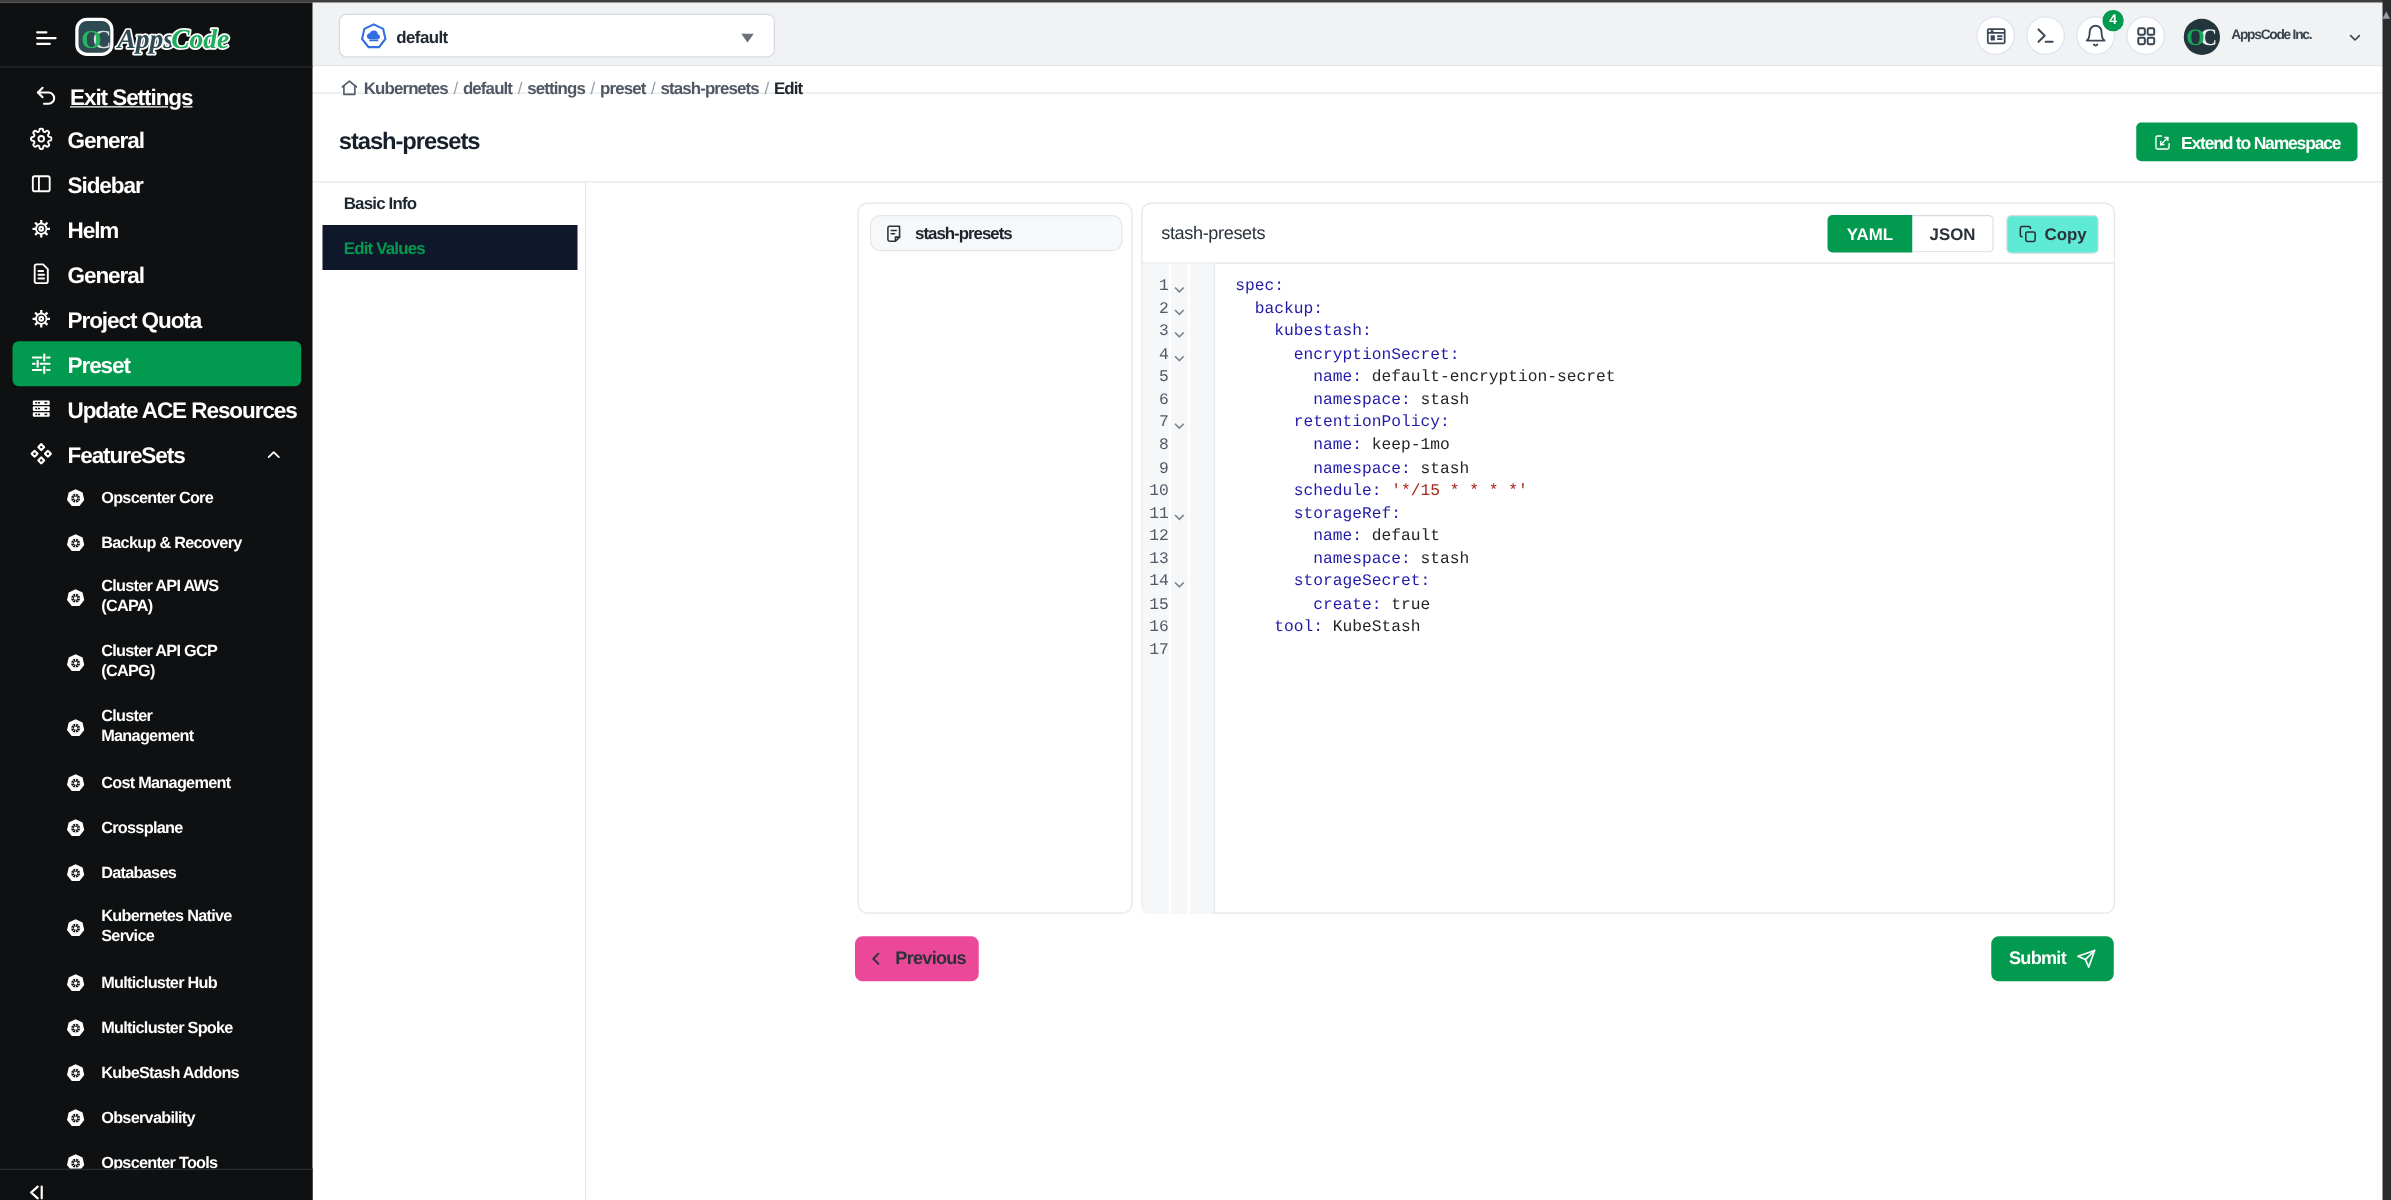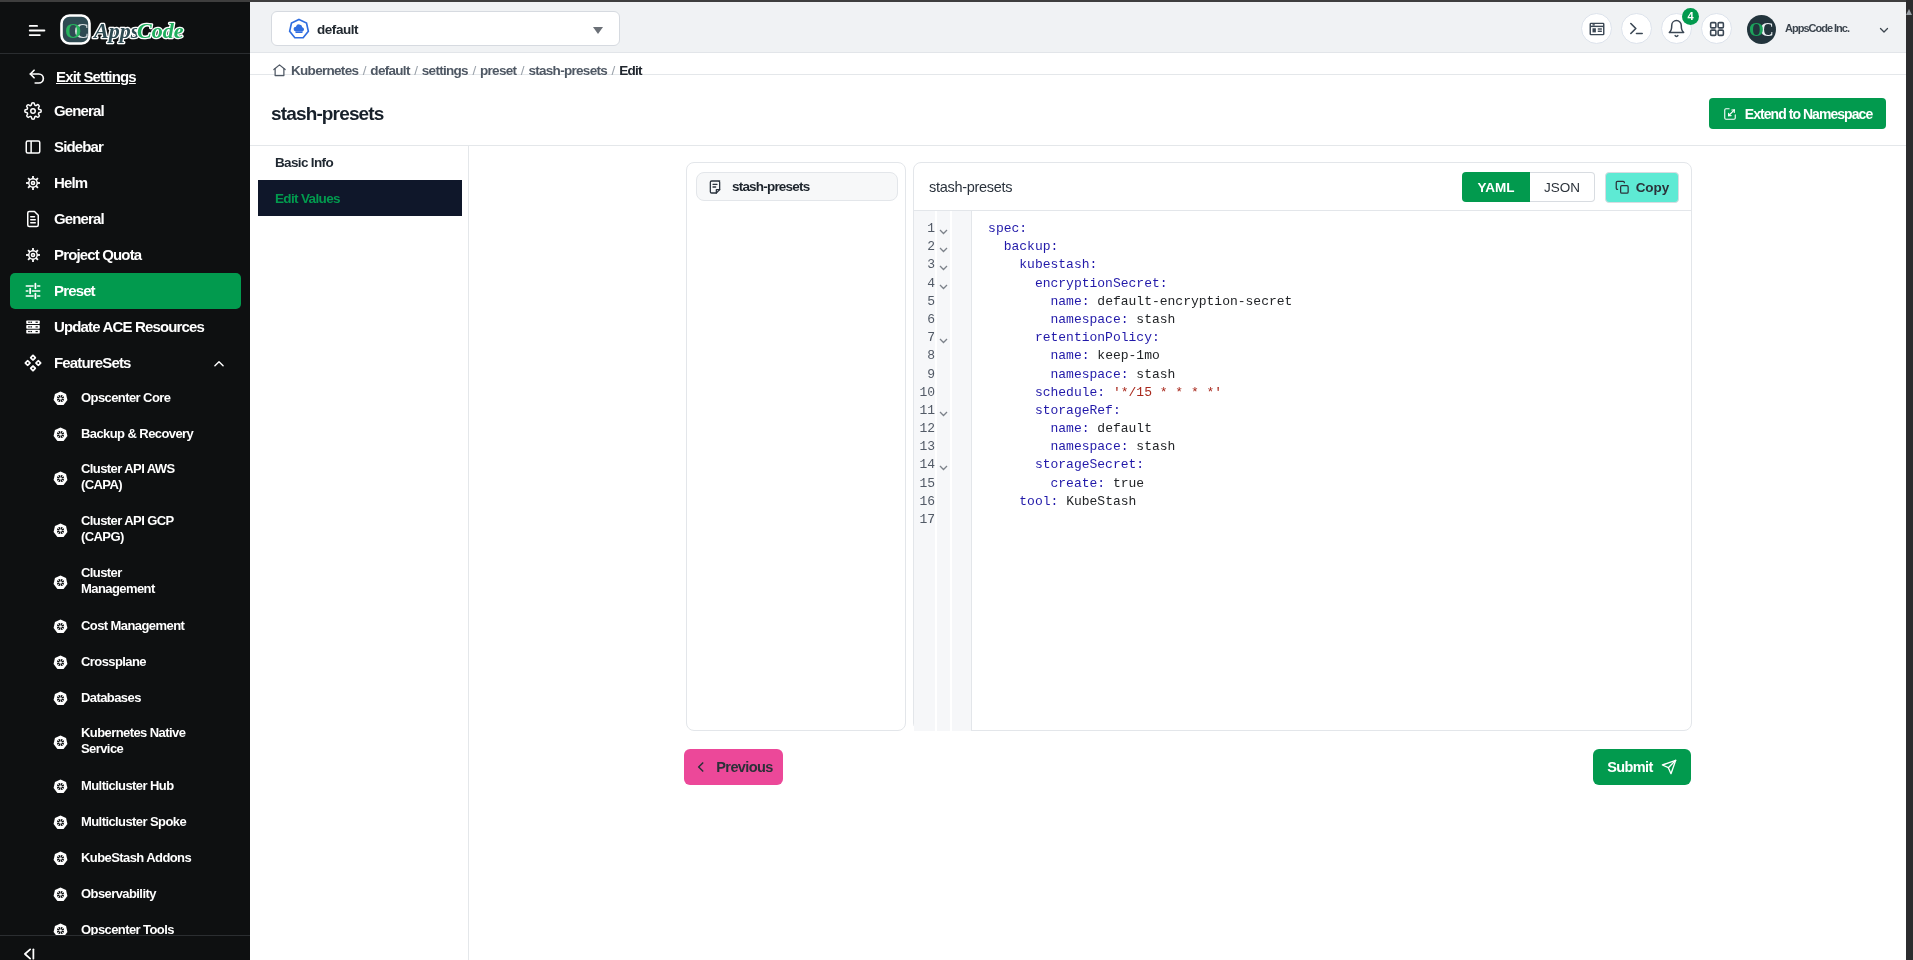--- a/index.html
+++ b/index.html
@@ -11,21 +11,21 @@
   #topstrip { left:0; top:0; width:1913px; height:2px; background:#3e3e3e; }
   
   #scrollbar { left:1906px; top:0; width:7px; height:960px; background:#2c2c2e; }
   #scrollbar .arrow { position:absolute; left:0px; top:9px; width:0; height:0;
     border-left:3.5px solid transparent; border-right:3.5px solid transparent;
     border-bottom:6px solid #9aa0a6; }
   
   #sidebar { left:0; top:2px; width:250px; height:958px; background:#0e1011; color:#fff; }
   #sb-sep { position:absolute; left:0; top:51px; width:250px; height:1px; background:#2a2d30; }
   .mi { position:absolute; left:24px; width:18px; height:18px; }
-  .mtext { position:absolute; left:54px; font-size:15px; letter-spacing:-0.85px; font-weight:700; color:#fff; white-space:nowrap; }
+  .mtext { position:absolute; left:54px; font-size:18px; letter-spacing:-0.85px; font-weight:700; color:#fff; white-space:nowrap; }
   #preset-active { position:absolute; left:10px; top:271px; width:231px; height:35.5px;
      background:#029a4e; border-radius:5px; }
   .smi { position:absolute; left:52px; width:17px; height:17px; }
   .smtext { position:absolute; left:81px; font-size:13px; letter-spacing:-0.58px; font-weight:700; color:#fff; line-height:16.5px; width:152px; }
   #sb-bottom { position:absolute; left:0; top:933px; width:250px; height:25px; background:#0e1011; border-top:1px solid #2b2e31; }
   
   #topbar { left:250px; top:2px; width:1656px; height:51px; background:#f0f2f4; border-bottom:1px solid #e2e5e9; }
   #select { position:absolute; left:21px; top:9px; width:349px; height:35px; background:#fff;
     border:1px solid #d6dae0; border-radius:6px; }
   #select .lbl { position:absolute; left:45px; top:10px; font-size:13.5px; letter-spacing:-0.45px; font-weight:700; color:#222930; }
@@ -63,21 +63,21 @@
     border:1px solid #e3e6ea; border-radius:8px; display:flex; align-items:center; padding-left:10px; gap:9px;
     font-size:13.5px; letter-spacing:-0.8px; font-weight:700; color:#1d242c; }
   #editorpanel { left:913px; top:162px; width:779px; height:569px; border:1px solid #e3e6ea; border-radius:8px; background:#fff; }
   #edheader { position:absolute; left:0; top:0; width:777px; height:48px; border-bottom:1px solid #e3e6ea; }
   #edtitle { position:absolute; left:15px; top:16px; font-size:14.5px; letter-spacing:-0.3px; color:#2a323c; }
   #yamlbtn { position:absolute; left:548px; top:9px; width:68px; height:30px; background:#029a4e;
     border-radius:4px 0 0 4px; color:#fff; font-size:13.5px; font-weight:700; display:flex;
     align-items:center; justify-content:center; }
   #jsonbtn { position:absolute; left:616px; top:9px; width:65px; height:30px; background:#fff;
     border:1px solid #d8dce1; border-left:none; border-radius:0 4px 4px 0; color:#2b323a; font-size:13.5px;
-    font-weight:400; display:flex; align-items:center; justify-content:center; }
+    font-weight:700; display:flex; align-items:center; justify-content:center; }
   #copybtn { position:absolute; left:691px; top:9px; width:74px; height:31px; background:#5eead4;
     border:1px solid #d8dce1; border-radius:4px; color:#2b323a; font-size:13.5px; font-weight:700;
     display:flex; align-items:center; justify-content:center; gap:6px; }
   
   #gutter { position:absolute; left:0; top:48px; width:58px; height:520px; background:#f6f7f9; border-right:1px solid #e3e6ea; }
   #gutter .gline1 { position:absolute; left:21px; top:0; width:2px; height:520px; background:#fff; }
   #gutter .gline2 { position:absolute; left:36px; top:0; width:2px; height:520px; background:#fff; }
   #linenums { position:absolute; left:0; top:57px; width:21px; text-align:right;
     font-family:"Liberation Mono", monospace; font-size:13px; line-height:18.19px; color:#525a66; }
   .fold { position:absolute; left:25px; }

